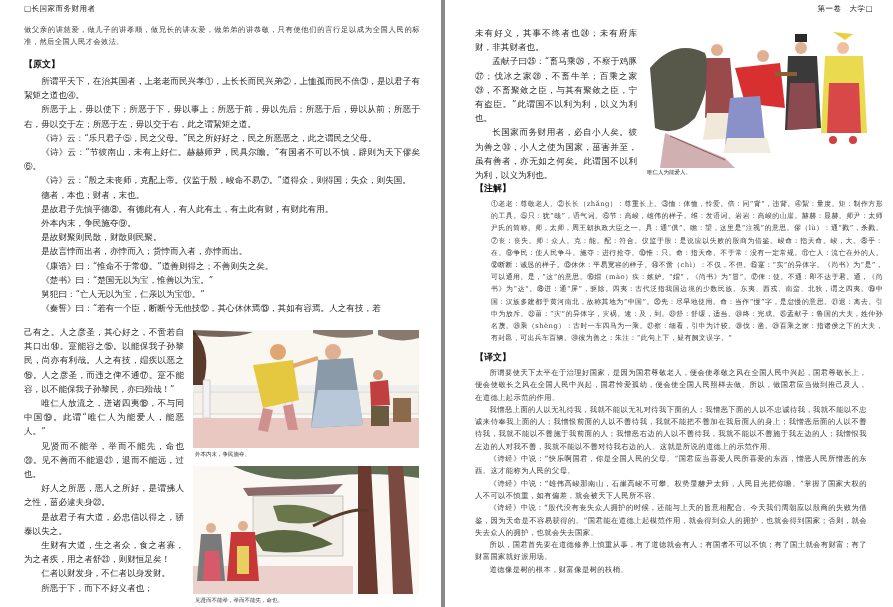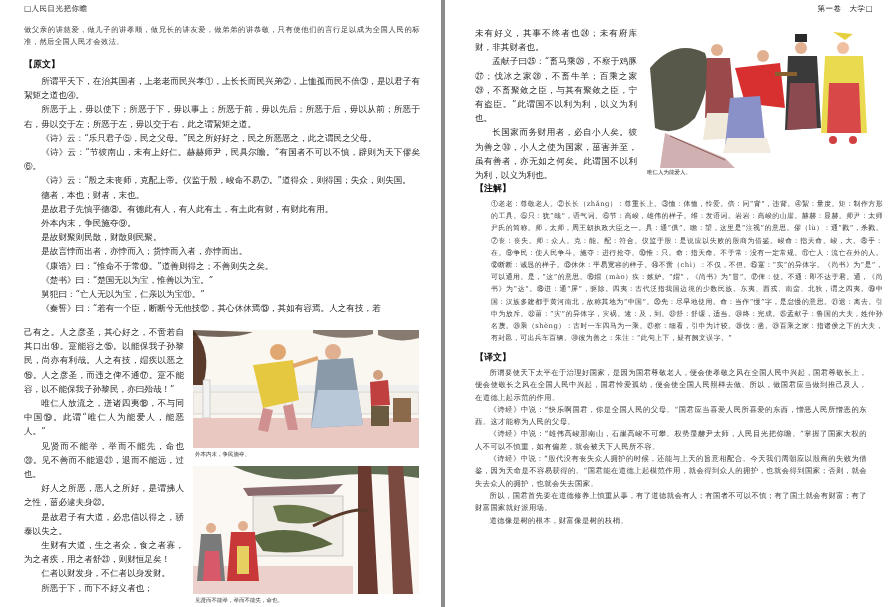--- a/index.html
+++ b/index.html
@@ -20,21 +20,21 @@
   .small { font-size: 7.3px; line-height: 12.3px; color: #3a3a3a; letter-spacing: 0.4px; }
   .illus { position: absolute; overflow: hidden; }
   .cap { position: absolute; font-size: 5.5px; color: #333; font-family: "DejaVu Sans", sans-serif; }
 </style>
 </head>
 <body>
 
 <div class="spread">
 
   <div class="page left">
-    <div class="run-head l">□人民目光把你瞻</div>
+    <div class="run-head l">□长国家而务财用者</div>
 
     <div class="txt small" style="left:24px; top:24px; width:396px;">
       <p class="noind">做父亲的讲慈爱，做儿子的讲孝顺，做兄长的讲友爱，做弟弟的讲恭敬，只有使他们的言行足以成为全国人民的标准，然后全国人民才会效法。</p>
     </div>
 
     <div class="sec" style="left:24px; top:58px;">【原文】</div>
 
     <div class="txt" style="left:24px; top:74px; width:396px;">
       <p>所谓平天下，在治其国者，上老老而民兴孝①，上长长而民兴弟②，上恤孤而民不倍③，是以君子有絜矩之道也④。</p>
       <p>所恶于上，毋以使下；所恶于下，毋以事上；所恶于前，毋以先后；所恶于后，毋以从前；所恶于右，毋以交于左；所恶于左，毋以交于右，此之谓絜矩之道。</p>
@@ -164,20 +164,21 @@
     <div class="sec" style="left:30px; top:182px;">【注解】</div>
 
     <div class="txt small" style="left:46px; top:198px; width:392px; font-size:6.9px; line-height:12.2px;">
       <p class="noind">①老老：尊敬老人。②长长（zhǎng）：尊重长上。③恤：体恤，怜爱。倍：同“背”，违背。④絜：量度。矩：制作方形的工具。⑤只：犹“哉”，语气词。⑥节：高峻，雄伟的样子。维：发语词。岩岩：高峻的山崖。赫赫：显赫。师尹：太师尹氏的简称。师，太师，周王朝执政大臣之一。具：通“俱”。瞻：望，这里是“注视”的意思。僇（lù）：通“戮”，杀戮。⑦丧：丧失。师：众人。克：能。配：符合。仪监于殷：是说应以失败的殷商为借鉴。峻命：指天命。峻，大。⑧乎：在。⑨争民：使人民争斗。施夺：进行抢夺。⑩惟：只。命：指天命。不于常：没有一定常规。⑪亡人：流亡在外的人。⑫断断：诚恳的样子。⑬休休：平易宽容的样子。⑭不啻（chì）：不仅，不但。⑮寔：“实”的异体字。《尚书》为“是”，可以通用。是，“这”的意思。⑯媢（mào）疾：嫉妒。“媢”，《尚书》为“冒”。⑰俾：使。不通：即不达于君。通，《尚书》为“达”。⑱迸：通“屏”，驱除。四夷：古代泛指我国边境的少数民族。东夷、西戎、南蛮、北狄，谓之四夷。⑲中国：汉族多建都于黄河南北，故称其地为“中国”。⑳先：尽早地使用。命：当作“慢”字，是怠慢的意思。㉑退：离去。引申为放斥。㉒菑：“灾”的异体字，灾祸。逮：及，到。㉓舒：舒缓，适当。㉔终：完成。㉕孟献子：鲁国的大夫，姓仲孙名蔑。㉖乘（shèng）：古时一车四马为一乘。㉗察：细看，引申为计较。㉘伐：凿。㉙百乘之家：指诸侯之下的大夫，有封邑，可出兵车百辆。㉚彼为善之：朱注：“此句上下，疑有阙文误字。”</p>
     </div>
 
     <div class="sec" style="left:30px; top:351px;">【译文】</div>
 
     <div class="txt small" style="left:30px; top:367px; width:392px;">
       <p>所谓要使天下太平在于治理好国家，是因为国君尊敬老人，便会使孝敬之风在全国人民中兴起，国君尊敬长上，便会使敬长之风在全国人民中兴起，国君怜爱孤幼，便会使全国人民照样去做。所以，做国君应当做到推己及人，在道德上起示范的作用。</p>
+      <p>我憎恶上面的人以无礼待我，我就不能以无礼对待我下面的人；我憎恶下面的人以不忠诚待我，我就不能以不忠诚来侍奉我上面的人；我憎恨前面的人以不善待我，我就不能把不善加在我后面人的身上；我憎恶后面的人以不善待我，我就不能以不善施于我前面的人；我憎恶右边的人以不善待我，我就不能以不善施于我左边的人；我憎恨我左边的人对我不善，我就不能以不善对待我右边的人。这就是所说的道德上的示范作用。</p>
       <p>《诗经》中说：“快乐啊国君，你是全国人民的父母。”国君应当喜爱人民所喜爱的东西，憎恶人民所憎恶的东西。这才能称为人民的父母。</p>
       <p>《诗经》中说：“雄伟高峻那南山，石崖高峻不可攀。权势显赫尹太师，人民目光把你瞻。”掌握了国家大权的人不可以不慎重，如有偏差，就会被天下人民所不容。</p>
       <p>《诗经》中说：“殷代没有丧失众人拥护的时候，还能与上天的旨意相配合。今天我们周朝应以殷商的失败为借鉴，因为天命是不容易获得的。”国君能在道德上起模范作用，就会得到众人的拥护，也就会得到国家；否则，就会失去众人的拥护，也就会失去国家。</p>
       <p>所以，国君首先要在道德修养上慎重从事，有了道德就会有人；有国者不可以不慎；有了国土就会有财富；有了财富国家就好派用场。</p>
       <p>道德像是树的根本，财富像是树的枝梢。</p>
     </div>
   </div>
 </div>
 
 </body></html>

